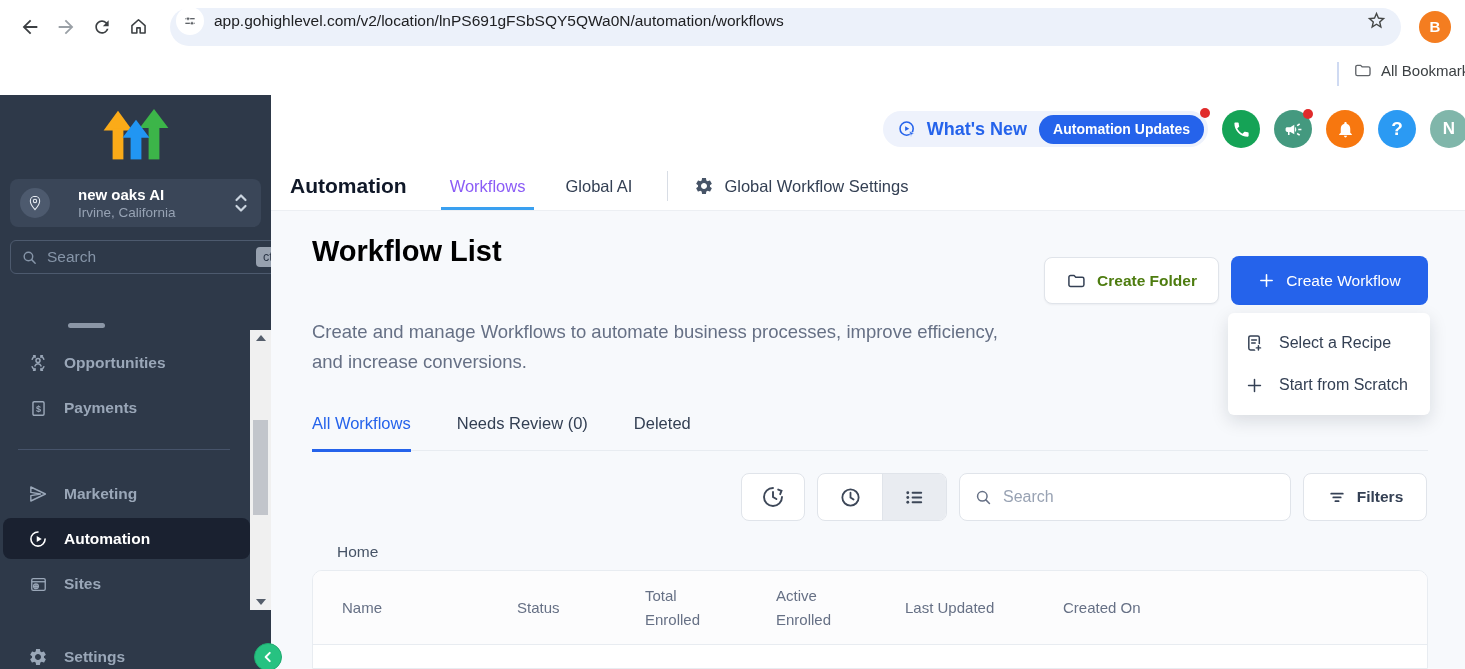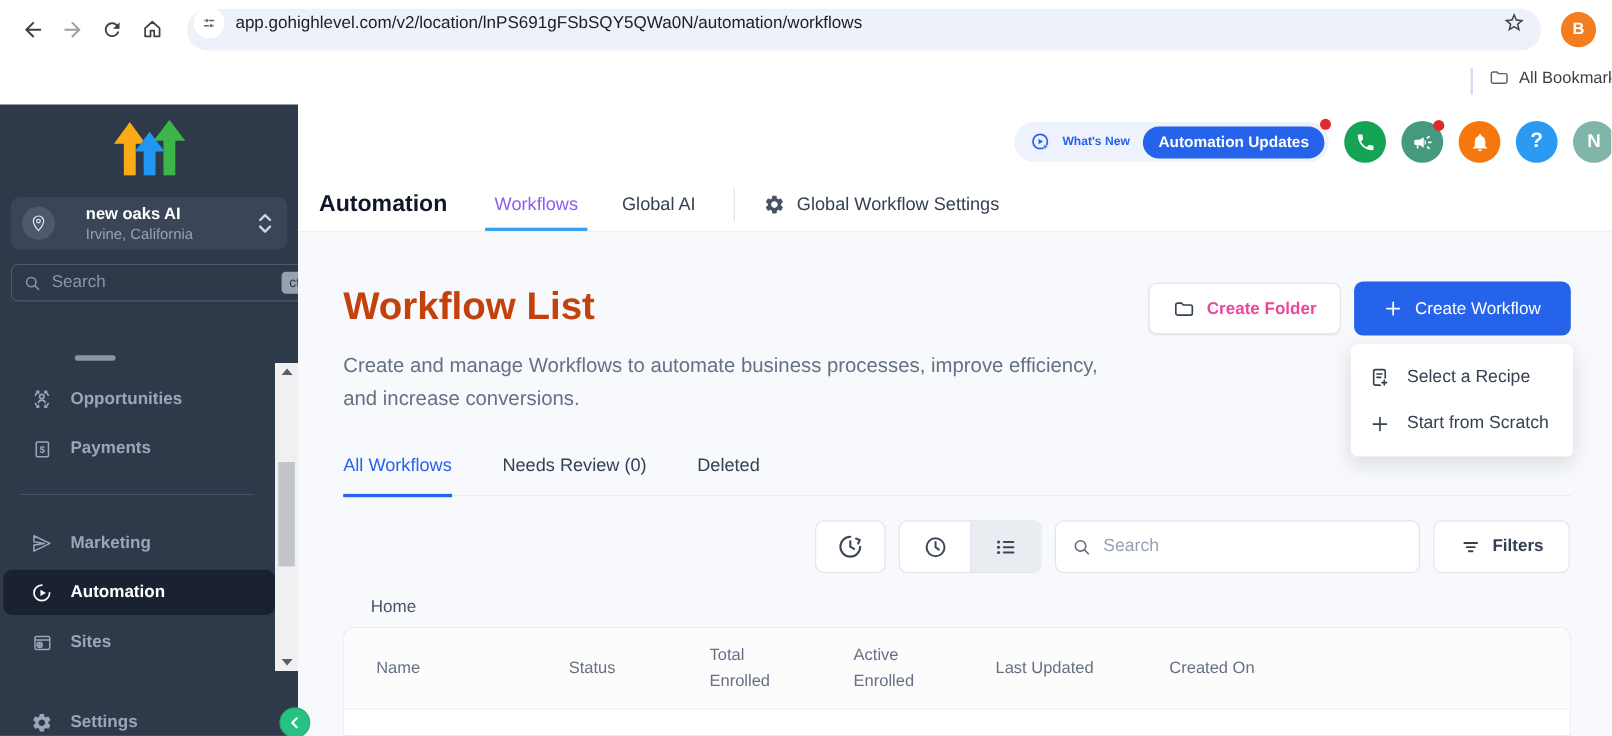--- a/index.html
+++ b/index.html
@@ -54,46 +54,46 @@
   .tri-down { width:0; height:0; border-left:5px solid transparent; border-right:5px solid transparent; border-top:6px solid #555e6b; }
   .sb-thumb { position:absolute; left:3px; top:90px; width:15px; height:95px; background:#c2c5cb; }
 
   .collapse-btn { position:absolute; left:254px; top:643px; width:28px; height:28px; border-radius:50%;
     background:#27c281; border:1px solid #1faa70; display:flex; align-items:center; justify-content:center; z-index:5; }
 
   
   .main-header { position:absolute; left:271px; top:95px; width:1194px; height:116px; background:#fff; border-bottom:1px solid #eceff3; }
   .pill-row { position:absolute; top:15px; right:-3px; display:flex; align-items:center; gap:14px; }
   .whats-pill { position:relative; height:36px; background:#eef2fc; border-radius:18px; display:flex; align-items:center; padding:0 4px 0 14px; margin-right:0px; }
-  .whats-label { color:#2563eb; font-size:11px; font-weight:bold; margin:0 12px 0 9px; white-space:nowrap; }
+  .whats-label { color:#2563eb; font-size:18px; font-weight:bold; margin:0 12px 0 9px; white-space:nowrap; }
   .updates-badge { position:relative; height:29px; background:#2563eb; border-radius:15px; color:#fff; font-size:14px; font-weight:bold;
     display:flex; align-items:center; padding:0 14px; white-space:nowrap; }
   .red-dot { position:absolute; width:10px; height:10px; border-radius:50%; background:#e02b2b; }
   .circle-ico { position:relative; width:38px; height:38px; border-radius:50%; display:flex; align-items:center; justify-content:center;
     color:#fff; flex:0 0 auto; }
   .c-phone { background:#15a356; } .c-mega { background:#44997f; } .c-bell { background:#f7770f; }
   .c-help  { background:#2b9af3; font-size:19px; font-weight:bold; } .c-avatar { background:#80b6aa; font-size:17px; font-weight:bold; }
 
   .header-tabs { position:absolute; left:19px; bottom:0; height:48px; display:flex; align-items:center; }
   .app-title { font-size:21px; font-weight:bold; color:#101828; margin-right:34px; }
   .h-tab { position:relative; height:48px; display:flex; align-items:center; padding:0 9px; font-size:16.5px; color:#344054; }
   .h-tab.active { color:#8b5cf6; }
   .h-tab.active::after { content:""; position:absolute; left:0; right:0; bottom:0; height:3px; background:#3aa0f0; }
   .h-tab + .h-tab { margin-left:22px; }
   .htab-divider { width:1px; height:30px; background:#d8dde5; margin:0 26px; }
   .gws { display:flex; align-items:center; gap:10px; font-size:16.5px; color:#344054; }
 
   
   .content { position:absolute; left:271px; top:211px; width:1194px; height:458px; background:#f7f9fc; }
-  .page-title { position:absolute; left:41px; top:48px; font-size:35px; font-weight:bold; color:#c2410c; }
+  .page-title { position:absolute; left:41px; top:24px; font-size:29px; font-weight:bold; color:#000000; }
   .page-desc { position:absolute; left:41px; top:106px; width:700px; font-size:18.5px; color:#667085; line-height:30px; }
 
   .btn { display:flex; align-items:center; justify-content:center; border-radius:8px; cursor:default; }
   .create-folder-btn { position:absolute; left:773px; top:46px; width:175px; height:47px; background:#fff; border:1px solid #e0e4ea;
-    gap:11px; font-size:15.5px; font-weight:bold; color:#ec4899; box-shadow:0 1px 2px rgba(16,24,40,.05); }
+    gap:11px; font-size:15.5px; font-weight:bold; color:#4d7c0f; box-shadow:0 1px 2px rgba(16,24,40,.05); }
   .create-workflow-btn { position:absolute; left:960px; top:45px; width:197px; height:49px; background:#2563eb; color:#fff;
     gap:11px; font-size:15.5px; font-weight:normal; }
 
   .dropdown { position:absolute; left:957px; top:102px; width:202px; background:#fff; border-radius:6px;
     box-shadow:0 6px 18px rgba(16,24,40,.13); padding:9px 0; z-index:4; }
   .dropdown-item { height:42px; display:flex; align-items:center; gap:14px; padding:0 15px; font-size:16px; color:#344054; }
   .dd-icon { width:22px; height:22px; display:flex; align-items:center; justify-content:center; color:#344054; }
 
   .list-tabs { position:absolute; left:41px; top:203px; width:1116px; height:37px; border-bottom:1px solid #e8ecf1; display:flex; gap:46px; }
   .l-tab { position:relative; height:37px; display:flex; align-items:flex-start; font-size:16.5px; color:#344054; }

